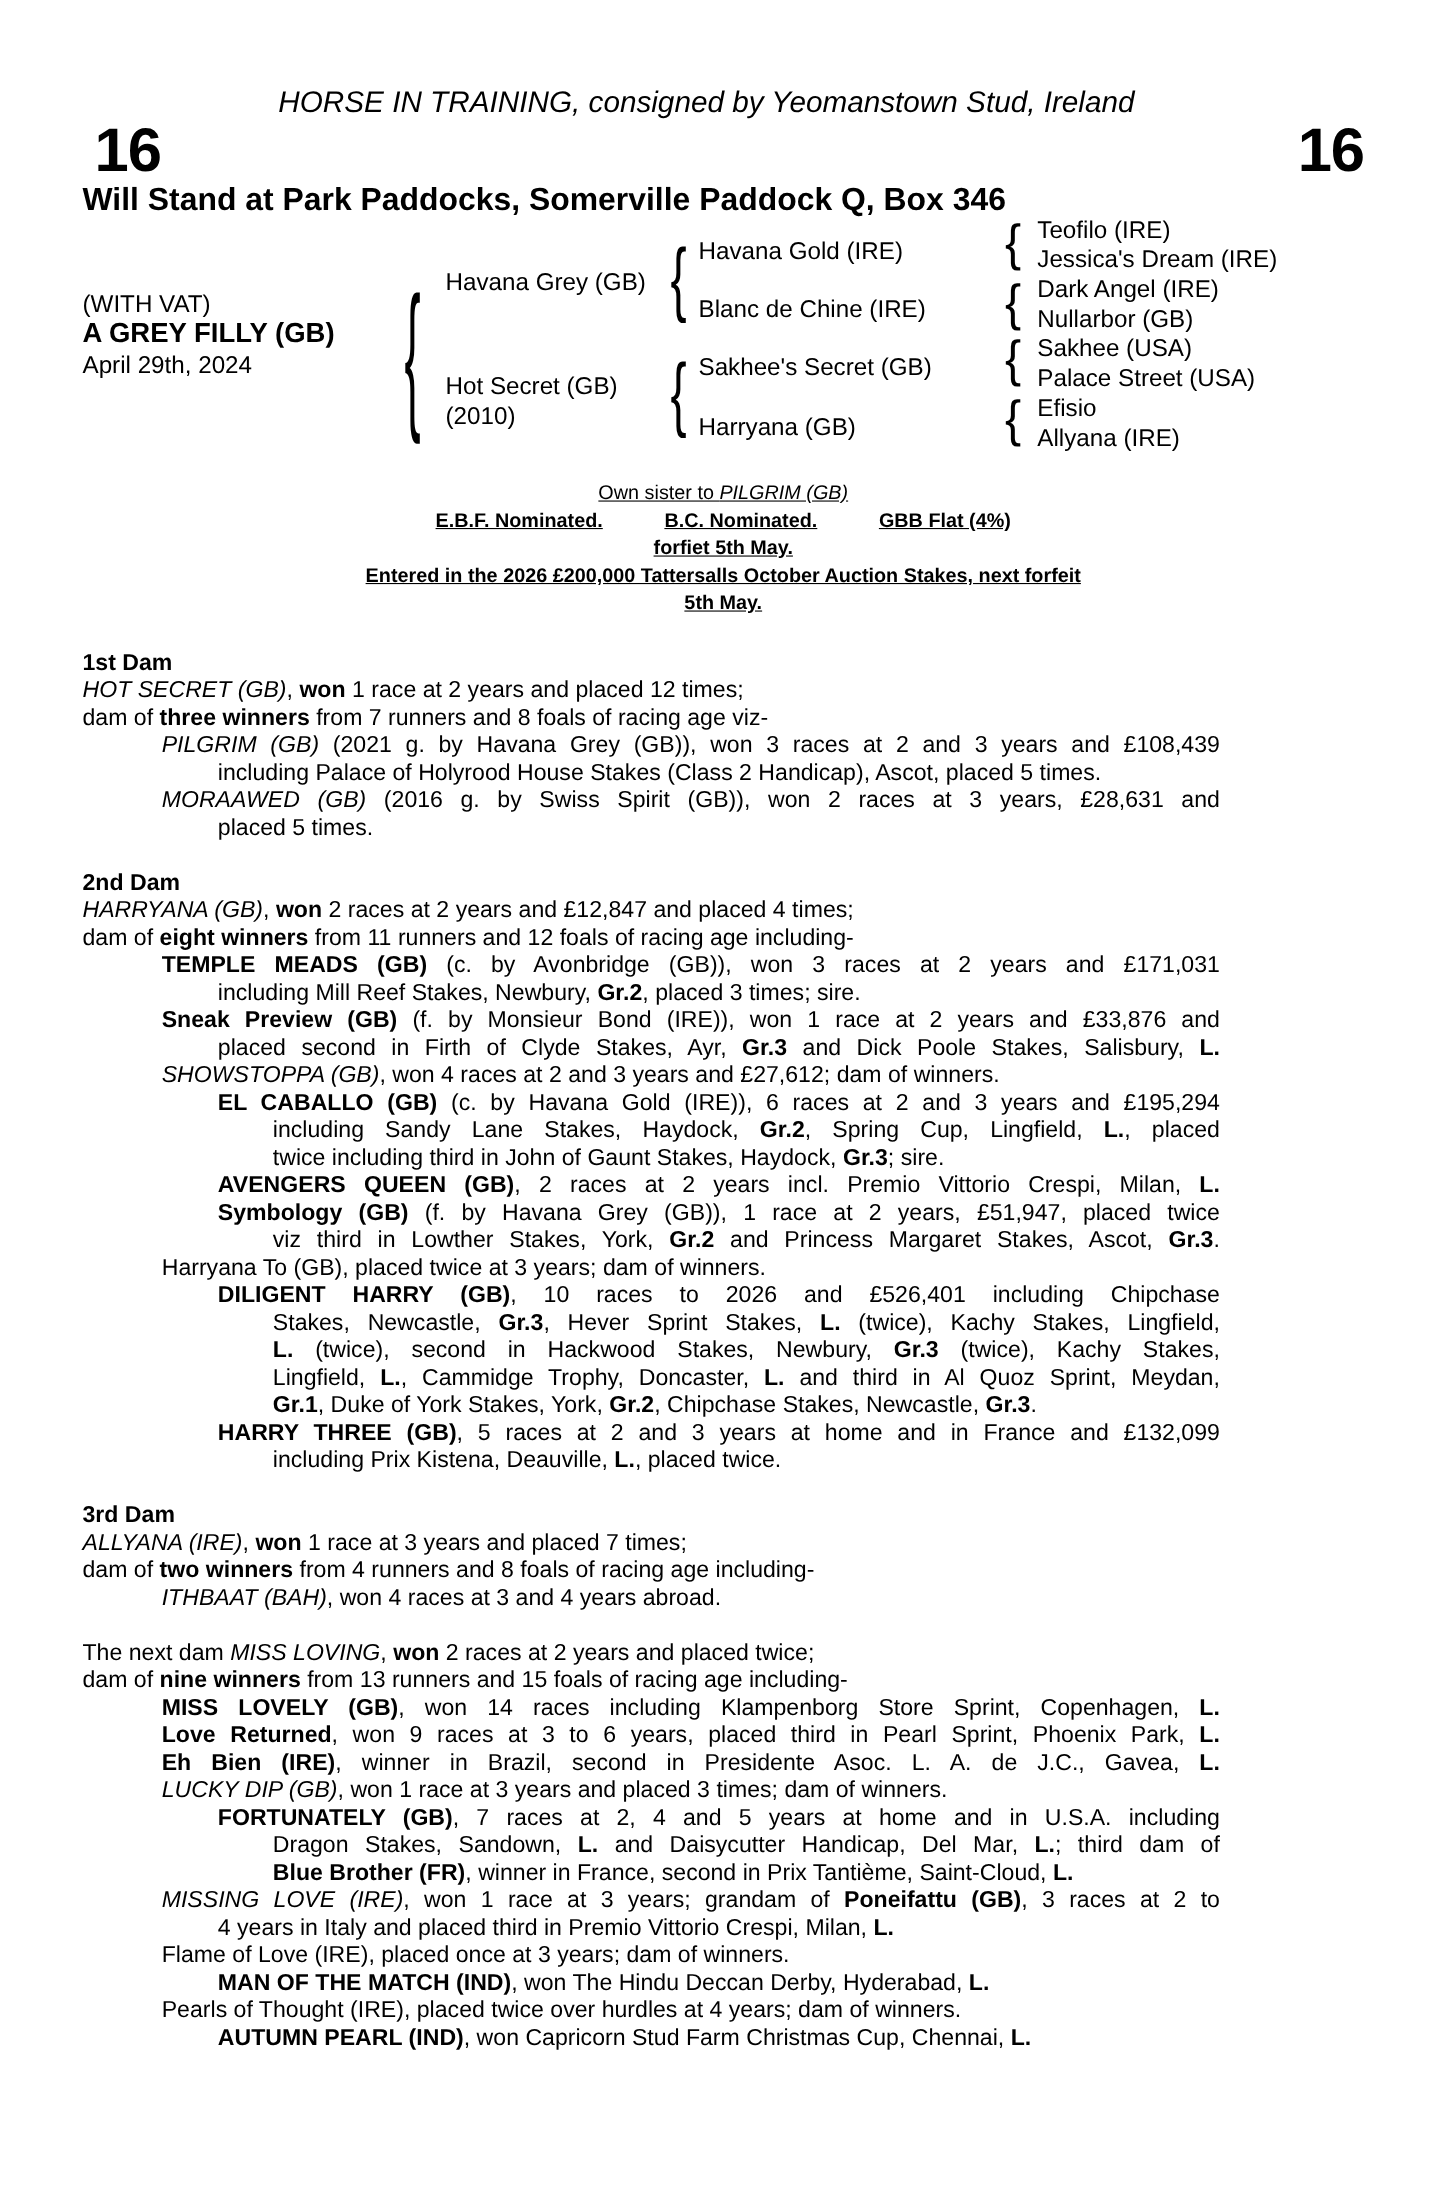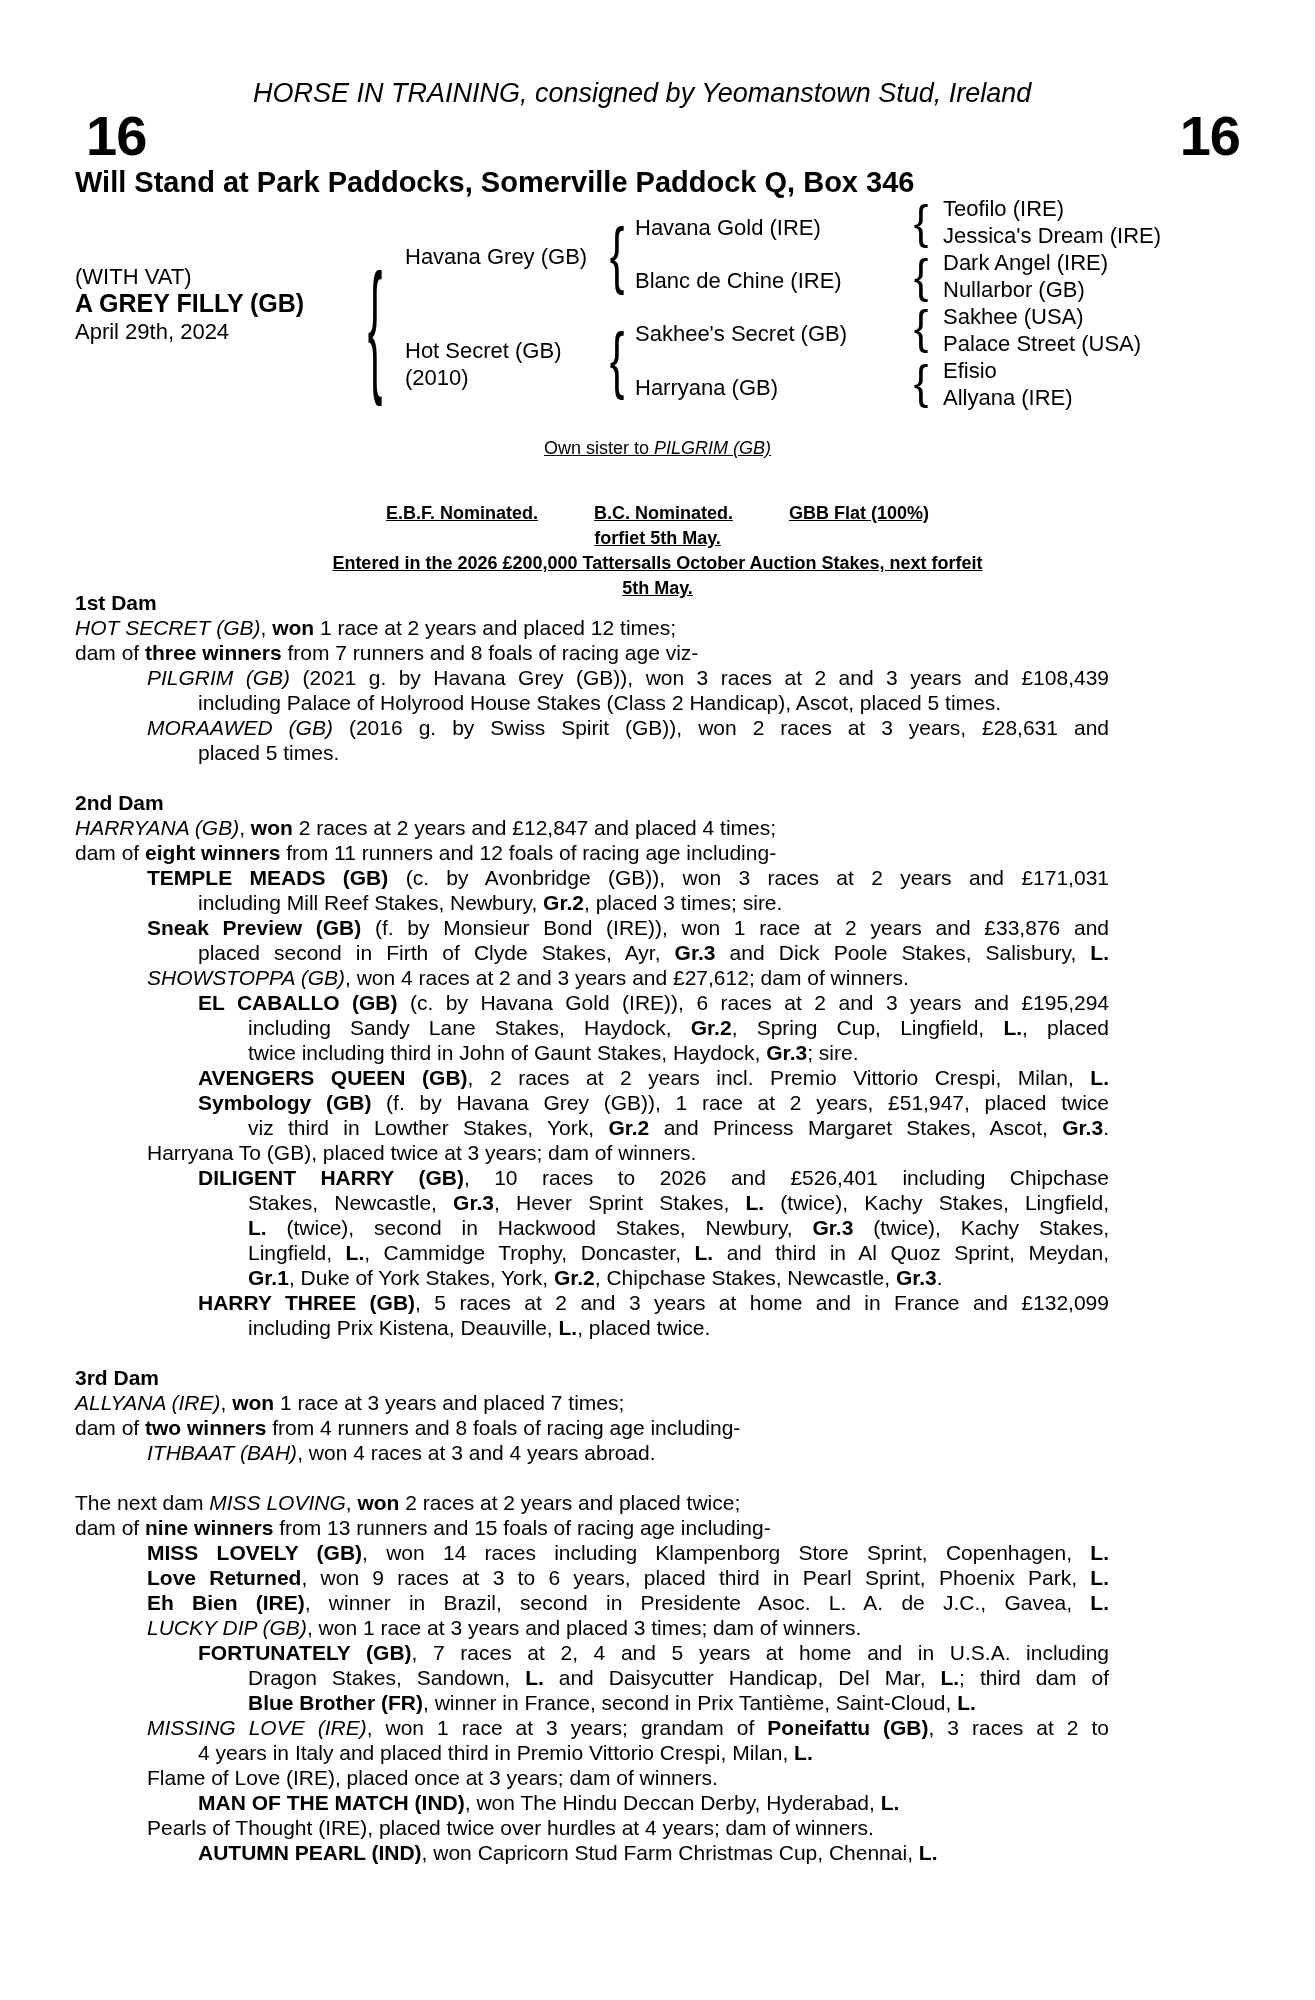--- a/index.html
+++ b/index.html
@@ -20,21 +20,21 @@
   .brace{position:absolute;font-size:44px;line-height:48px;width:22px;text-align:center;transform-origin:50% 50%;font-weight:400;}
   .br-main{left:364px;top:302px;transform:scaleY(3.35);}
   .br-g1{left:606px;top:230px;transform:scaleY(1.7);}
   .br-g2{left:606px;top:335px;transform:scaleY(1.7);}
   .br-s1{left:910px;top:198px;transform:scaleY(1.05);}
   .br-s2{left:910px;top:252px;transform:scaleY(1.05);}
   .br-s3{left:910px;top:303px;transform:scaleY(1.05);}
   .br-s4{left:910px;top:358px;transform:scaleY(1.05);}
   
   .notes{position:absolute;left:60px;top:436px;width:1195px;text-align:center;font-size:18px;line-height:25px;text-decoration:underline;}
-  .noms{display:flex;justify-content:center;gap:56px;font-weight:bold;margin-top:40px;}
+  .noms{display:flex;justify-content:center;gap:56px;font-weight:bold;}
   .entry-line{font-weight:bold;}
   
   .catalog{position:absolute;left:0;top:590px;width:1174px;}
   .line{font-size:21px;line-height:25px;margin-right:65px;white-space:nowrap;}
   .lvl0{margin-left:75px;}
   .lvl1{margin-left:147px;}
   .lvl2{margin-left:198px;}
   .lvl3{margin-left:248px;}
   .just{white-space:normal;text-align:justify;text-align-last:justify;}
   .gap{height:25px;}
@@ -81,21 +81,21 @@
     <div class="ped-t" style="left:943px;top:332px;">Palace Street (USA)</div>
     <div class="ped-t" style="left:943px;top:359px;">Efisio</div>
     <div class="ped-t" style="left:943px;top:386px;">Allyana (IRE)</div>
   </div>
 
   <div class="notes">
     <div><span>Own sister to </span><span class="it">PILGRIM (GB)</span></div>
     <div class="noms">
         <span>E.B.F. Nominated.</span>
         <span>B.C. Nominated.</span>
-        <span>GBB Flat (100%)</span>
+        <span>GBB Flat (4%)</span>
       </div>
     <div id="entries-block">
         <div class="entry-line">forfiet 5th May.</div>
         <div class="entry-line">Entered in the 2026 £200,000 Tattersalls October Auction Stakes, next forfeit</div>
         <div class="entry-line">5th May.</div>
       </div>
   </div>
 
   <div class="catalog">
       <div class="line lvl0 heading">1st Dam</div>

